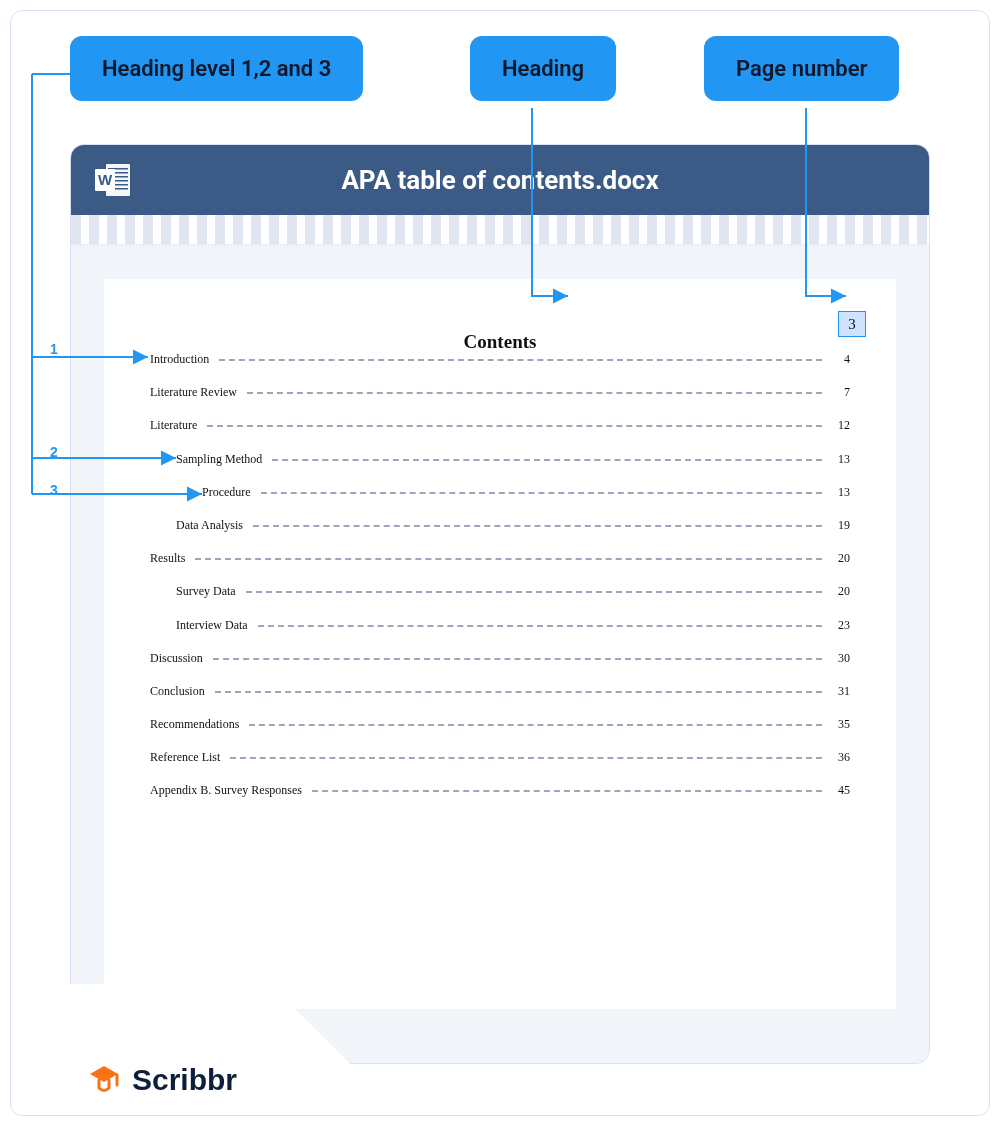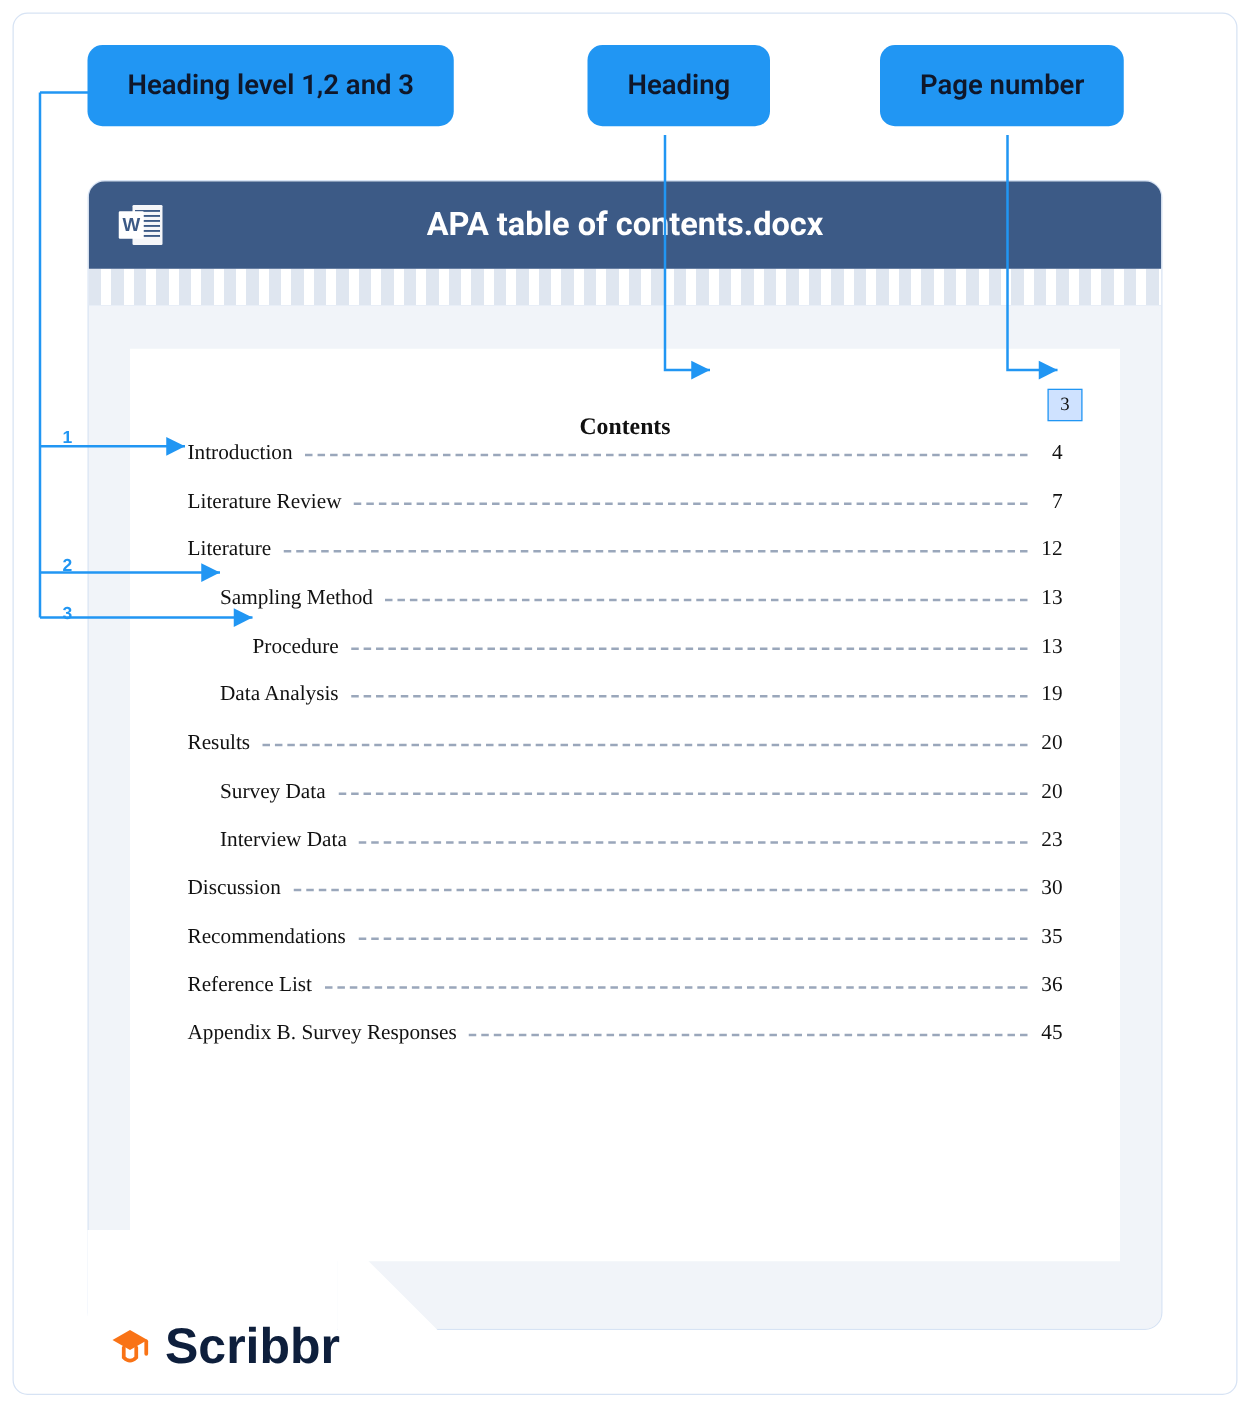--- a/index.html
+++ b/index.html
@@ -92,21 +92,21 @@
     background: #cfe2ff;
     border: 1px solid #2196f3;
     display: flex; align-items: center; justify-content: center;
     font-size: 15px;
   }
   .contents-title {
     text-align: center;
     font-weight: 700;
     font-size: 19px;
   }
-  .toc-list { font-size: 17px; }
+  .toc-list { font-size: 12px; }
   .toc-row {
     display: flex;
     align-items: baseline;
     margin-bottom: 20px;
     line-height: 1.1;
   }
   .toc-label { white-space: nowrap; padding-right: 6px; }
   .toc-leader {
     flex: 1 1 auto;
     border-bottom: 2px dashed #9aa7bb;
@@ -121,21 +121,21 @@
 
   
   .brand {
     position: absolute;
     left: 86px; bottom: 26px;
     display: flex; align-items: center; gap: 10px;
     z-index: 4;
   }
   .brand-text {
     font-family: -apple-system, BlinkMacSystemFont, "Segoe UI", sans-serif;
-    font-weight: 800; font-size: 40px; color: #0e1f3c;
+    font-weight: 800; font-size: 30px; color: #0e1f3c;
   }
   .page-fold {
     position: absolute;
     left: 70px; bottom: 62px;
     width: 200px; height: 80px;
     background: #fff;
     z-index: 3;
     border-top-right-radius: 0;
   }
   .page-fold::after {
@@ -243,20 +243,25 @@
             <span class="toc-label">Interview Data</span>
             <span class="toc-leader"></span>
             <span class="toc-page">23</span>
           </div>
           <div class="toc-row indent-1">
             <span class="toc-label">Discussion</span>
             <span class="toc-leader"></span>
             <span class="toc-page">30</span>
           </div>
           <div class="toc-row indent-1">
+            <span class="toc-label">Conclusion</span>
+            <span class="toc-leader"></span>
+            <span class="toc-page">31</span>
+          </div>
+          <div class="toc-row indent-1">
             <span class="toc-label">Recommendations</span>
             <span class="toc-leader"></span>
             <span class="toc-page">35</span>
           </div>
           <div class="toc-row indent-1">
             <span class="toc-label">Reference List</span>
             <span class="toc-leader"></span>
             <span class="toc-page">36</span>
           </div>
           <div class="toc-row indent-1">

